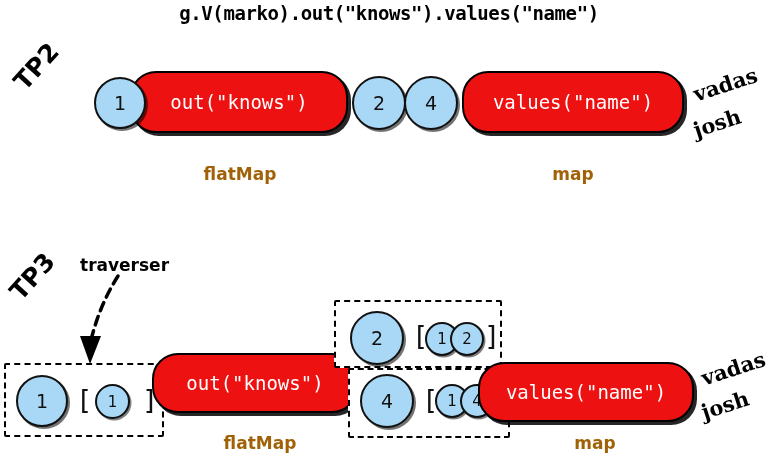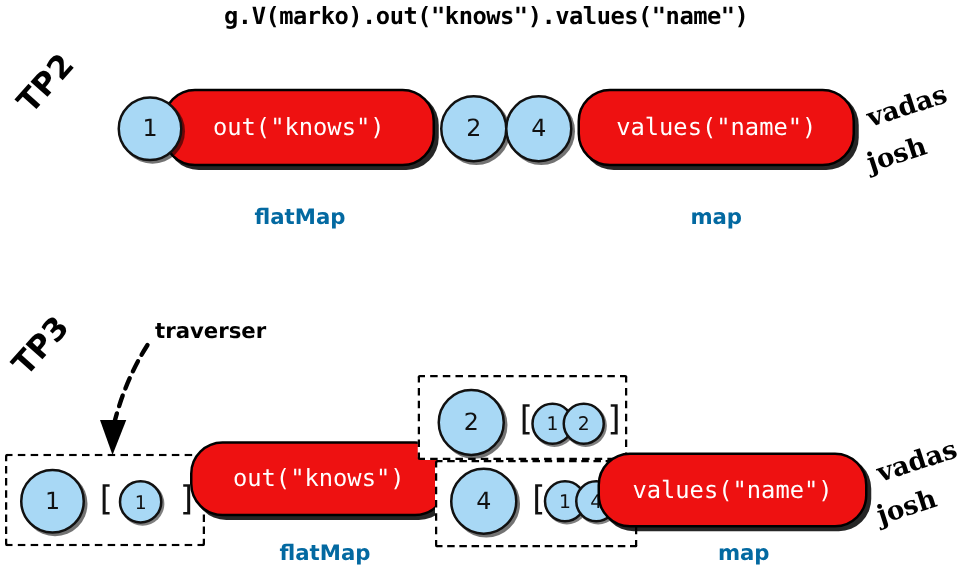--- a/index.html
+++ b/index.html
@@ -75,21 +75,21 @@
     font-family:"DejaVu Sans","Liberation Sans",sans-serif;
     font-size:19px;
     box-shadow:2px 2px 0 rgba(0,0,0,0.55);
   }
   .circ.small{font-size:15px;border-width:2px;box-shadow:1.5px 1.5px 0 rgba(0,0,0,0.5);}
 
   
   .caption{
     position:absolute;
     font-family:"DejaVu Sans","Liberation Sans",sans-serif;
-    font-weight:bold;font-size:17px;color:#0369a1;
+    font-weight:bold;font-size:17px;color:#a16207;
     text-align:center;white-space:nowrap;
   }
 
   
   .tgroup{
     position:absolute;
     border:2.5px dashed #000;
     background:#ffffff;
     box-sizing:border-box;
     border-radius:2px;
@@ -136,21 +136,21 @@
   <div class="caption" style="left:180px;top:164px;width:120px;">flatMap</div>
 
   <div class="caption" style="left:518px;top:164px;width:110px;">map</div>
 
   <div class="result" style="left:694px;top:82px;">vadas</div>
 
   <div class="result" style="left:694px;top:118px;">josh</div>
 
   <div class="tp-tag tp3">TP3</div>
 
-  <div class="annot" style="left:80px;top:255px;margin-left:44px;">traverser</div>
+  <div class="annot" style="left:80px;top:255px;">traverser</div>
 
   <svg class="arrow-svg" viewBox="0 0 120 100">
     <path d="M58 8 C44 30, 36 52, 31 72" fill="none" stroke="#000" stroke-width="3.5" stroke-dasharray="9 6" stroke-linecap="round"></path>
     <polygon points="30,96 20,68 41,68" fill="#000"></polygon>
   </svg>
 
   <div class="tgroup" style="left:4px;top:363px;width:160px;height:74px;"></div>
 
   <div class="circ" style="left:16px;top:375px;width:52px;height:52px;">1</div>
 

